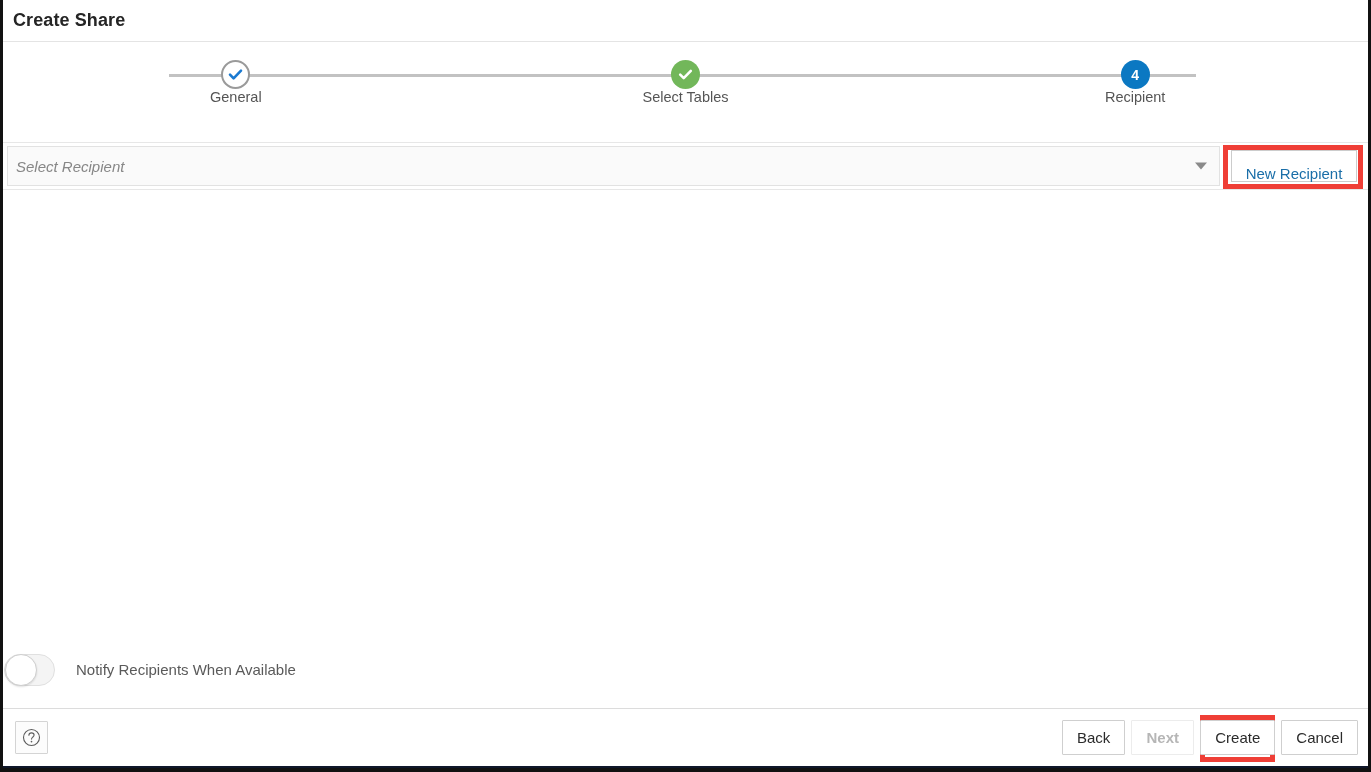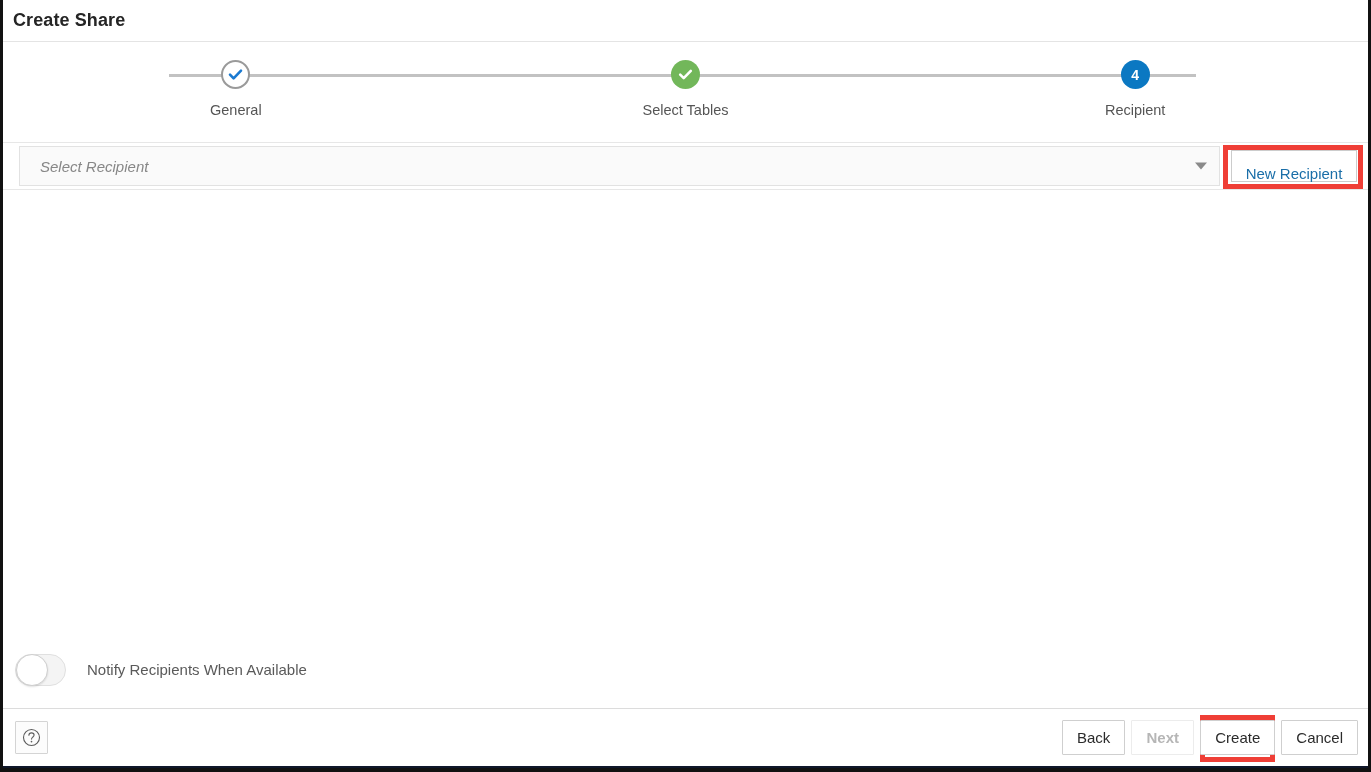--- a/index.html
+++ b/index.html
@@ -92,43 +92,42 @@
     background: #0b78c2;
   }
   .step-marker svg { display: block; }
   .step-number {
     color: #ffffff;
     font-size: 14px;
     font-weight: bold;
     line-height: 1;
   }
   .step-label {
-    margin-top: 13px;
     font-size: 14.5px;
     color: #555555;
     white-space: nowrap;
   }
 
   
   .recipient-row {
     display: flex;
     align-items: stretch;
     height: 47px;
     border-bottom: 1px solid #e7e7e7;
     background: #ffffff;
   }
   .select-field {
     flex: 1 1 auto;
     position: relative;
-    margin: 3px 0 3px 16px;
+    margin: 3px 0 3px 4px;
     background: #fafafa;
     border: 1px solid #e2e2e2;
     display: flex;
     align-items: center;
-    padding-left: 20px;
+    padding-left: 8px;
   }
   .select-placeholder {
     font-size: 15px;
     font-style: italic;
     color: #878787;
   }
   .select-arrow {
     position: absolute;
     right: 12px;
     top: 50%;
@@ -182,21 +181,21 @@
     position: relative;
     height: 441px;
     background: #ffffff;
   }
 
   
   .notify-row {
     height: 77px;
     display: flex;
     align-items: center;
-    padding-left: 12px;
+    padding-left: 1px;
     background: #ffffff;
   }
   .toggle {
     width: 51px;
     height: 32px;
     border-radius: 16px;
     background: #f4f4f4;
     border: 1px solid #e0e0e0;
     position: relative;
     flex: 0 0 auto;

